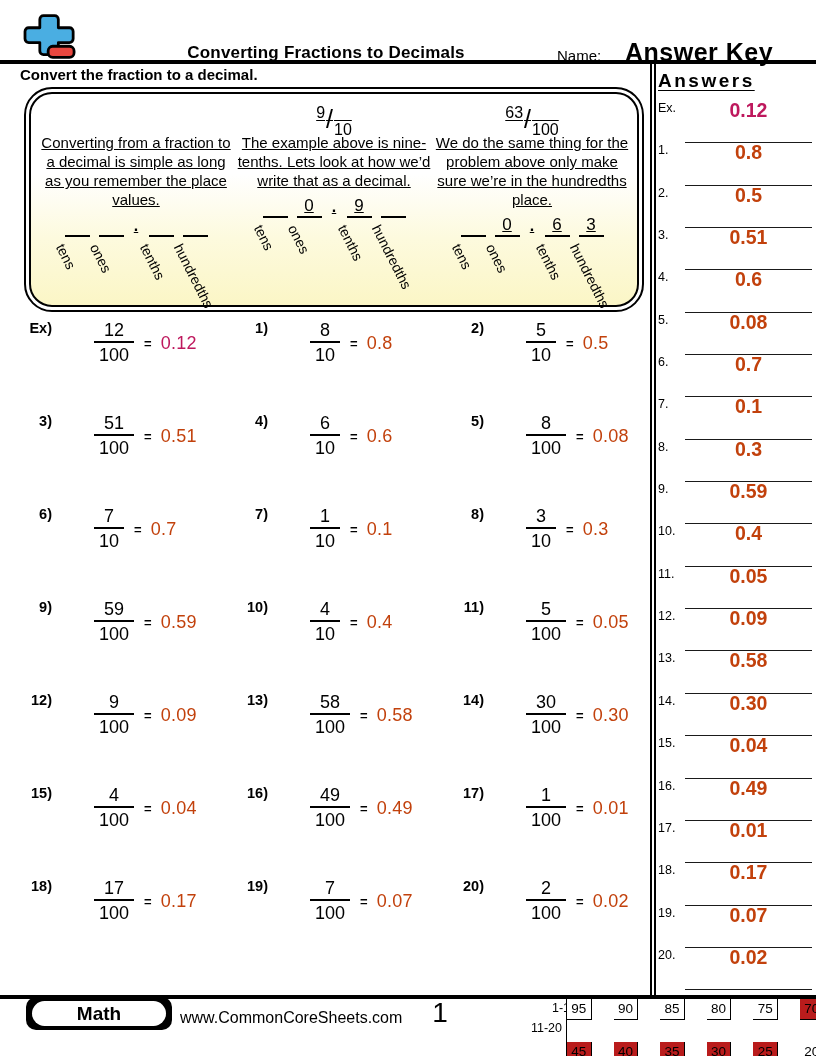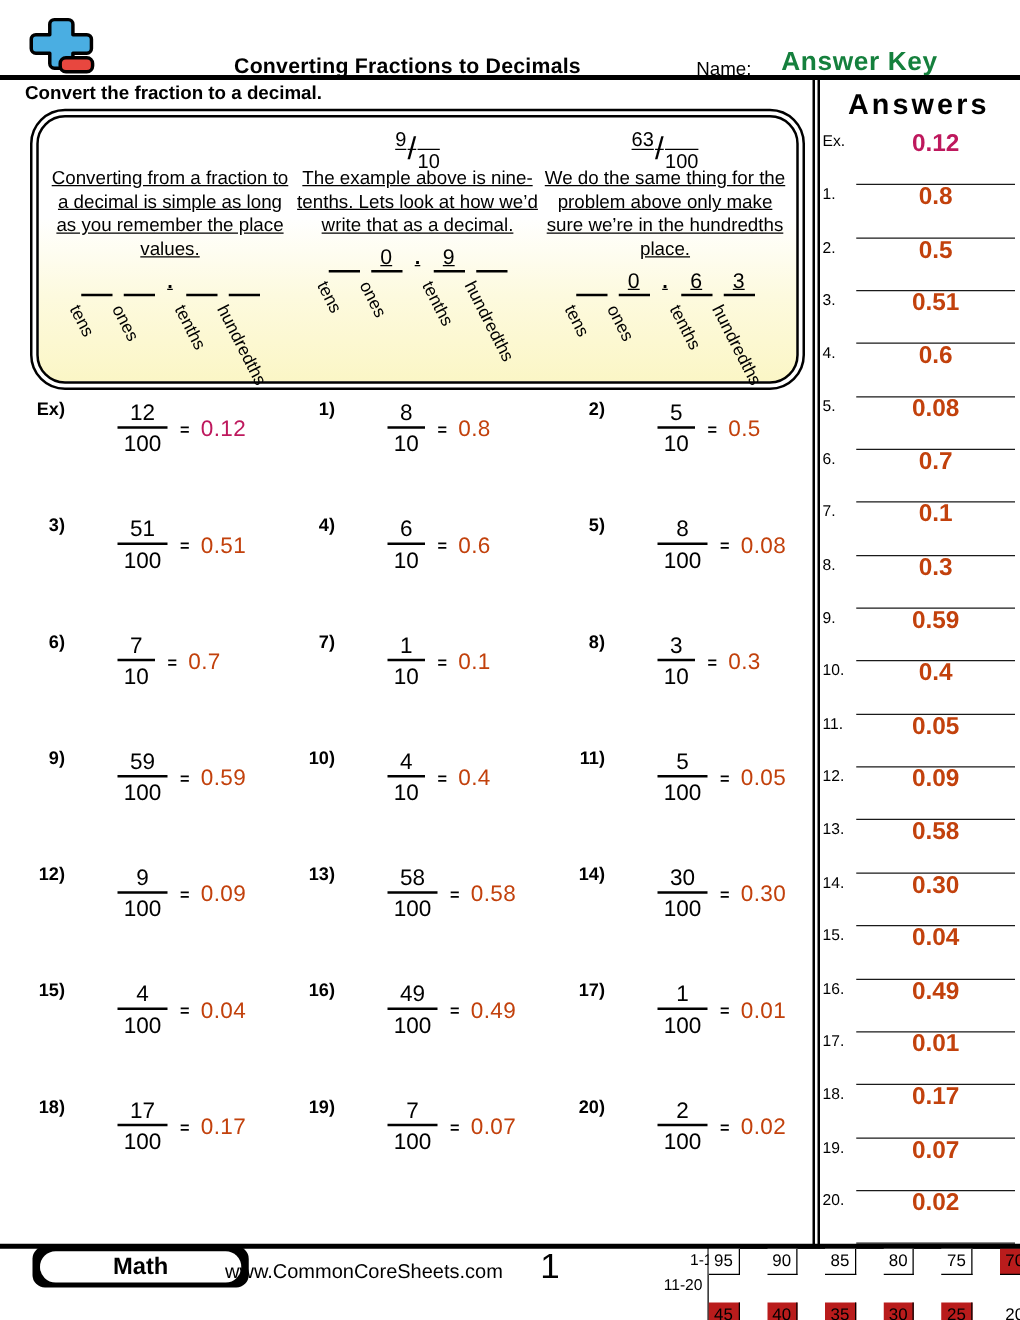--- a/index.html
+++ b/index.html
@@ -5,22 +5,22 @@
   html,body{margin:0;padding:0;}
   body{
     width:816px;height:1056px;position:relative;background:#fff;
     font-family:"Liberation Sans",sans-serif;color:#000;overflow:hidden;
   }
   
   .logo-svg{position:absolute;left:20px;top:12px;width:60px;height:50px;}
   .page-title{position:absolute;left:0;top:43px;width:652px;text-align:center;
     font-size:17px;font-weight:bold;letter-spacing:.2px;}
   .name-label{position:absolute;left:557px;top:47px;font-size:15px;}
-  .name-value{position:absolute;left:625px;top:38px;font-size:21px;font-weight:bold;
-    color:#15803d;letter-spacing:.5px;}
+  .name-value{position:absolute;left:625px;top:38px;font-size:25px;font-weight:bold;
+    color:#000000;letter-spacing:.5px;}
   .header-rule{position:absolute;left:0;top:60px;width:816px;height:4px;background:#000;}
   .instruction{position:absolute;left:20px;top:66px;font-size:15px;font-weight:bold;}
   
   .example-box{position:absolute;left:24px;top:87px;width:620px;height:225px;
     border:2.5px solid #000;border-radius:28px;padding:3px;box-sizing:border-box;overflow:hidden;}
   .example-inner{width:100%;height:100%;box-sizing:border-box;border:2px solid #000;border-radius:23px;
     background:linear-gradient(180deg,#ffffff 0%,#ffffff 38%,#fdfade 68%,#fbf6c6 100%);
     display:flex;padding:2px 6px 0;overflow:visible;}
   .ex-col{flex:1;text-align:center;position:relative;padding:0 2px;text-decoration:underline;}
   .ex-frac{height:36px;font-size:16px;}
@@ -45,30 +45,30 @@
   .num{font-size:18px;line-height:1.15;padding:0 5px;}
   .den{font-size:18px;line-height:1.15;border-top:2px solid #000;padding:2px 5px 0;}
   .eq{font-size:13px;font-weight:bold;margin:0 9px 0 10px;}
   .ans{font-size:18px;letter-spacing:.3px;}
   .red{color:#c2410c;}
   .green{color:#be185d;}
   
   .separator{position:absolute;left:650px;top:60px;height:937px;width:6px;box-sizing:border-box;
     border-left:2px solid #000;border-right:2px solid #000;}
   .answers-panel{position:absolute;left:658px;top:70px;width:154px;}
-  .answers-title{text-align:center;font-size:23px;font-weight:bold;
+  .answers-title{font-size:19px;font-weight:bold;text-decoration:underline;
     text-underline-offset:3px;letter-spacing:2.5px;}
   .answer-rows{margin-top:9px;}
   .answer-row{height:42.35px;display:flex;}
   .a-label{width:27px;font-size:12.5px;padding-bottom:2px;flex:0 0 auto;}
   .a-line{flex:1;border-bottom:1.6px solid #1a1a1a;text-align:center;font-weight:bold;
     font-size:19.5px;line-height:1;padding-bottom:2px;}
   
   .footer-rule{position:absolute;left:0;top:995px;width:816px;height:3.5px;background:#000;}
-  .math-badge{position:absolute;left:26px;top:997px;width:173px;height:33px;background:#000;border-radius:10px;}
+  .math-badge{position:absolute;left:26px;top:997px;width:146px;height:33px;background:#000;border-radius:10px;}
   .math-oval{position:absolute;left:6px;right:6px;top:4px;bottom:4px;background:#fff;border-radius:13px;
     display:flex;align-items:center;justify-content:center;font-size:19px;font-weight:bold;}
   .website{position:absolute;left:180px;top:1009px;font-size:16px;}
   .page-num{position:absolute;left:400px;top:997px;width:80px;text-align:center;font-size:28px;}
   .score-label{position:absolute;width:40px;text-align:right;font-size:12.5px;}
   .score-label-1{left:537px;top:1001px;}
   .score-label-2{left:522px;top:1021px;}
   .score-grid{position:absolute;left:566px;top:998px;display:grid;grid-template-columns:repeat(10,24.6px);
     border-top:1.5px solid #000;border-left:1.5px solid #000;gap:22px;}
   .score-cell{border-right:1.5px solid #000;border-bottom:1.5px solid #000;height:20px;

